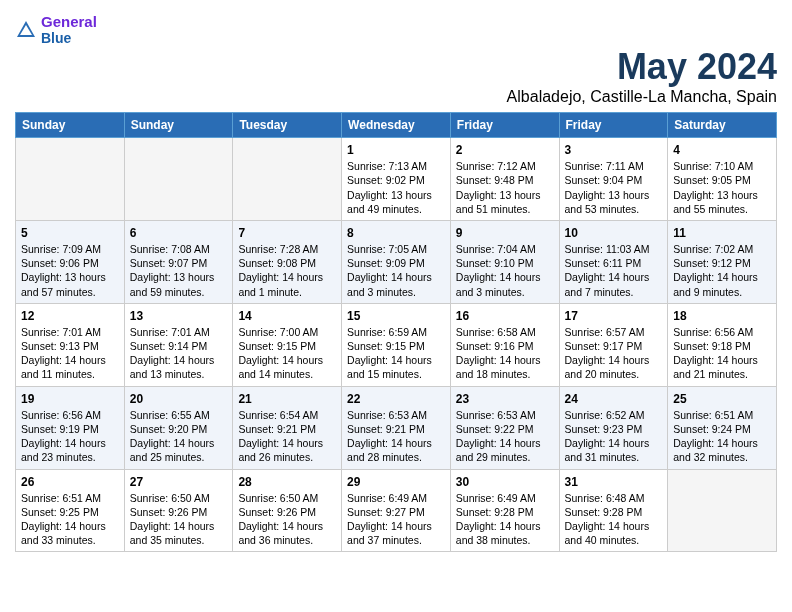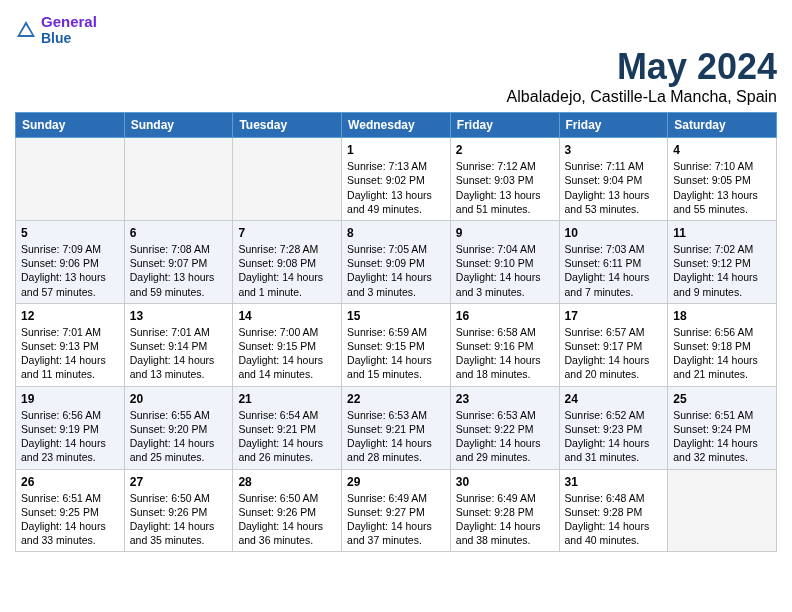--- a/index.html
+++ b/index.html
@@ -130,21 +130,21 @@
         <td class="empty"></td>
         <td>
           <span class="day-num">1</span>
           <div>Sunrise: 7:13 AM</div>
           <div>Sunset: 9:02 PM</div>
           <div>Daylight: 13 hours and 49 minutes.</div>
         </td>
         <td>
           <span class="day-num">2</span>
           <div>Sunrise: 7:12 AM</div>
-          <div>Sunset: 9:03 PM</div>
+          <div>Sunset: 9:48 PM</div>
           <div>Daylight: 13 hours and 51 minutes.</div>
         </td>
         <td>
           <span class="day-num">3</span>
           <div>Sunrise: 7:11 AM</div>
           <div>Sunset: 9:04 PM</div>
           <div>Daylight: 13 hours and 53 minutes.</div>
         </td>
         <td>
           <span class="day-num">4</span>
@@ -179,21 +179,21 @@
           <div>Daylight: 14 hours and 3 minutes.</div>
         </td>
         <td>
           <span class="day-num">9</span>
           <div>Sunrise: 7:04 AM</div>
           <div>Sunset: 9:10 PM</div>
           <div>Daylight: 14 hours and 3 minutes.</div>
         </td>
         <td>
           <span class="day-num">10</span>
-          <div>Sunrise: 7:03 AM</div>
+          <div>Sunrise: 11:03 AM</div>
           <div>Sunset: 6:11 PM</div>
           <div>Daylight: 14 hours and 7 minutes.</div>
         </td>
         <td>
           <span class="day-num">11</span>
           <div>Sunrise: 7:02 AM</div>
           <div>Sunset: 9:12 PM</div>
           <div>Daylight: 14 hours and 9 minutes.</div>
         </td>
       </tr>

